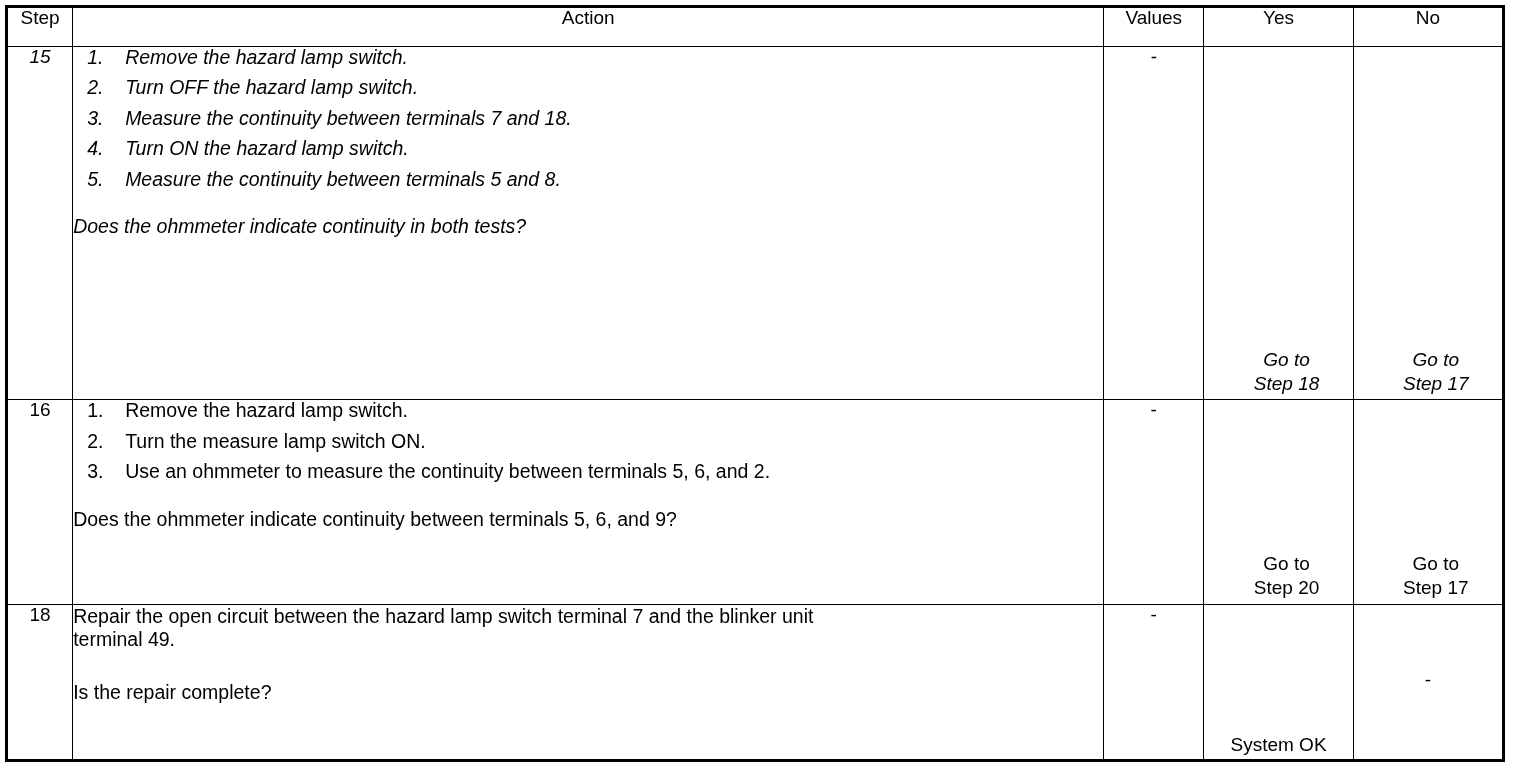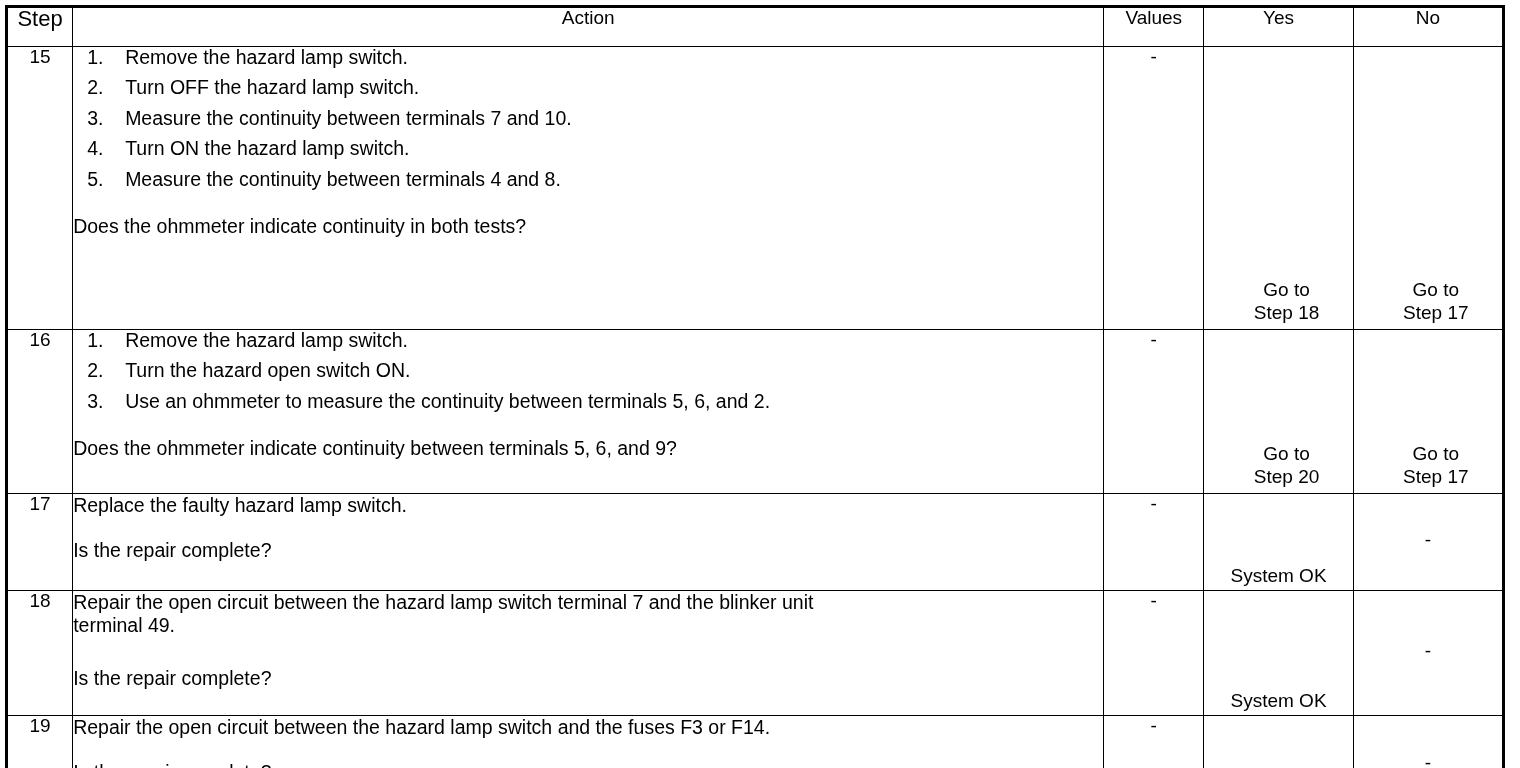--- a/index.html
+++ b/index.html
@@ -51,21 +51,21 @@
   
   thead tr { height: 40px; }
   thead th {
     font-weight: bold;
     font-size: 20px;
     text-align: center;
     vertical-align: middle;
     border-bottom: 3px solid #000;
     padding: 0 2px;
   }
-  thead th.h-step { font-size: 22px; }
+  thead th.h-step { font-size: 19px; }
 
   
   td.step-cell {
     text-align: center;
     vertical-align: middle;
     font-size: 20px;
   }
 
   td.action-cell {
     padding: 9px 8px 6px 8px;
@@ -161,43 +161,43 @@
         <th class="h-step">Step</th>
         <th>Action</th>
         <th>Values</th>
         <th>Yes</th>
         <th>No</th>
       </tr>
     </thead>
 
     <tbody>
 
-      <tr style="height:283px;">
+      <tr style="height:283px;font-style:italic;">
         <td class="step-cell">15</td>
         <td class="action-cell">
           <ol class="steps">
             <li>
               <span class="num">1.</span>
               <span>Remove the hazard lamp switch.</span>
             </li>
             <li>
               <span class="num">2.</span>
               <span>Turn OFF the hazard lamp switch.</span>
             </li>
             <li>
               <span class="num">3.</span>
-              <span>Measure the continuity between terminals 7 and 10.</span>
+              <span>Measure the continuity between terminals 7 and 18.</span>
             </li>
             <li>
               <span class="num">4.</span>
               <span>Turn ON the hazard lamp switch.</span>
             </li>
             <li>
               <span class="num">5.</span>
-              <span>Measure the continuity between terminals 4 and 8.</span>
+              <span>Measure the continuity between terminals 5 and 8.</span>
             </li>
           </ol>
           <div class="question">Does the ohmmeter indicate continuity in both tests?</div>
         </td>
         <td class="values-cell">
           <span>-</span>
         </td>
         <td class="yesno-cell">
           <span class="yesno-inner goto">
             <span>Go to</span><br>
@@ -215,21 +215,21 @@
       <tr style="height:164px;">
         <td class="step-cell">16</td>
         <td class="action-cell">
           <ol class="steps">
             <li>
               <span class="num">1.</span>
               <span>Remove the hazard lamp switch.</span>
             </li>
             <li>
               <span class="num">2.</span>
-              <span>Turn the hazard open switch ON.</span>
+              <span>Turn the measure lamp switch ON.</span>
             </li>
             <li>
               <span class="num">3.</span>
               <span>Use an ohmmeter to measure the continuity between terminals 5, 6, and 2.</span>
             </li>
           </ol>
           <div class="question">Does the ohmmeter indicate continuity between terminals 5, 6, and 9?</div>
         </td>
         <td class="values-cell">
           <span>-</span>
@@ -241,70 +241,36 @@
           </span>
         </td>
         <td class="yesno-cell">
           <span class="yesno-inner goto">
             <span>Go to</span><br>
             <span>Step 17</span>
           </span>
         </td>
       </tr>
 
-      <tr style="height:97px;">
-        <td class="step-cell">17</td>
-        <td class="action-cell">
-          <p class="plain-line">Replace the faulty hazard lamp switch.</p>
-          <div class="gap small"></div>
-          <p class="plain-line">Is the repair complete?</p>
-        </td>
-        <td class="values-cell">
-          <span>-</span>
-        </td>
-        <td class="yesno-cell">
-          <span class="yesno-inner sysok">System OK</span>
-        </td>
-        <td class="yesno-cell">
-          <span class="yesno-inner dash">-</span>
-        </td>
-      </tr>
 
       <tr style="height:125px;">
         <td class="step-cell">18</td>
         <td class="action-cell">
           <p class="plain-line">Repair the open circuit between the hazard lamp switch terminal 7 and the blinker unit</p>
           <p class="plain-line">terminal 49.</p>
           <div class="gap large"></div>
           <p class="plain-line">Is the repair complete?</p>
         </td>
         <td class="values-cell">
           <span>-</span>
         </td>
         <td class="yesno-cell">
           <span class="yesno-inner sysok">System OK</span>
         </td>
         <td class="yesno-cell">
           <span class="yesno-inner dash">-</span>
         </td>
       </tr>
 
-      <tr style="height:99px;">
-        <td class="step-cell">19</td>
-        <td class="action-cell">
-          <p class="plain-line">Repair the open circuit between the hazard lamp switch and the fuses F3 or F14.</p>
-          <div class="gap small"></div>
-          <p class="plain-line">Is the repair complete?</p>
-        </td>
-        <td class="values-cell">
-          <span>-</span>
-        </td>
-        <td class="yesno-cell">
-          <span class="yesno-inner sysok">System OK</span>
-        </td>
-        <td class="yesno-cell">
-          <span class="yesno-inner dash">-</span>
-        </td>
-      </tr>
 
     </tbody>
   </table>
 </div>
 
 </body></html>

